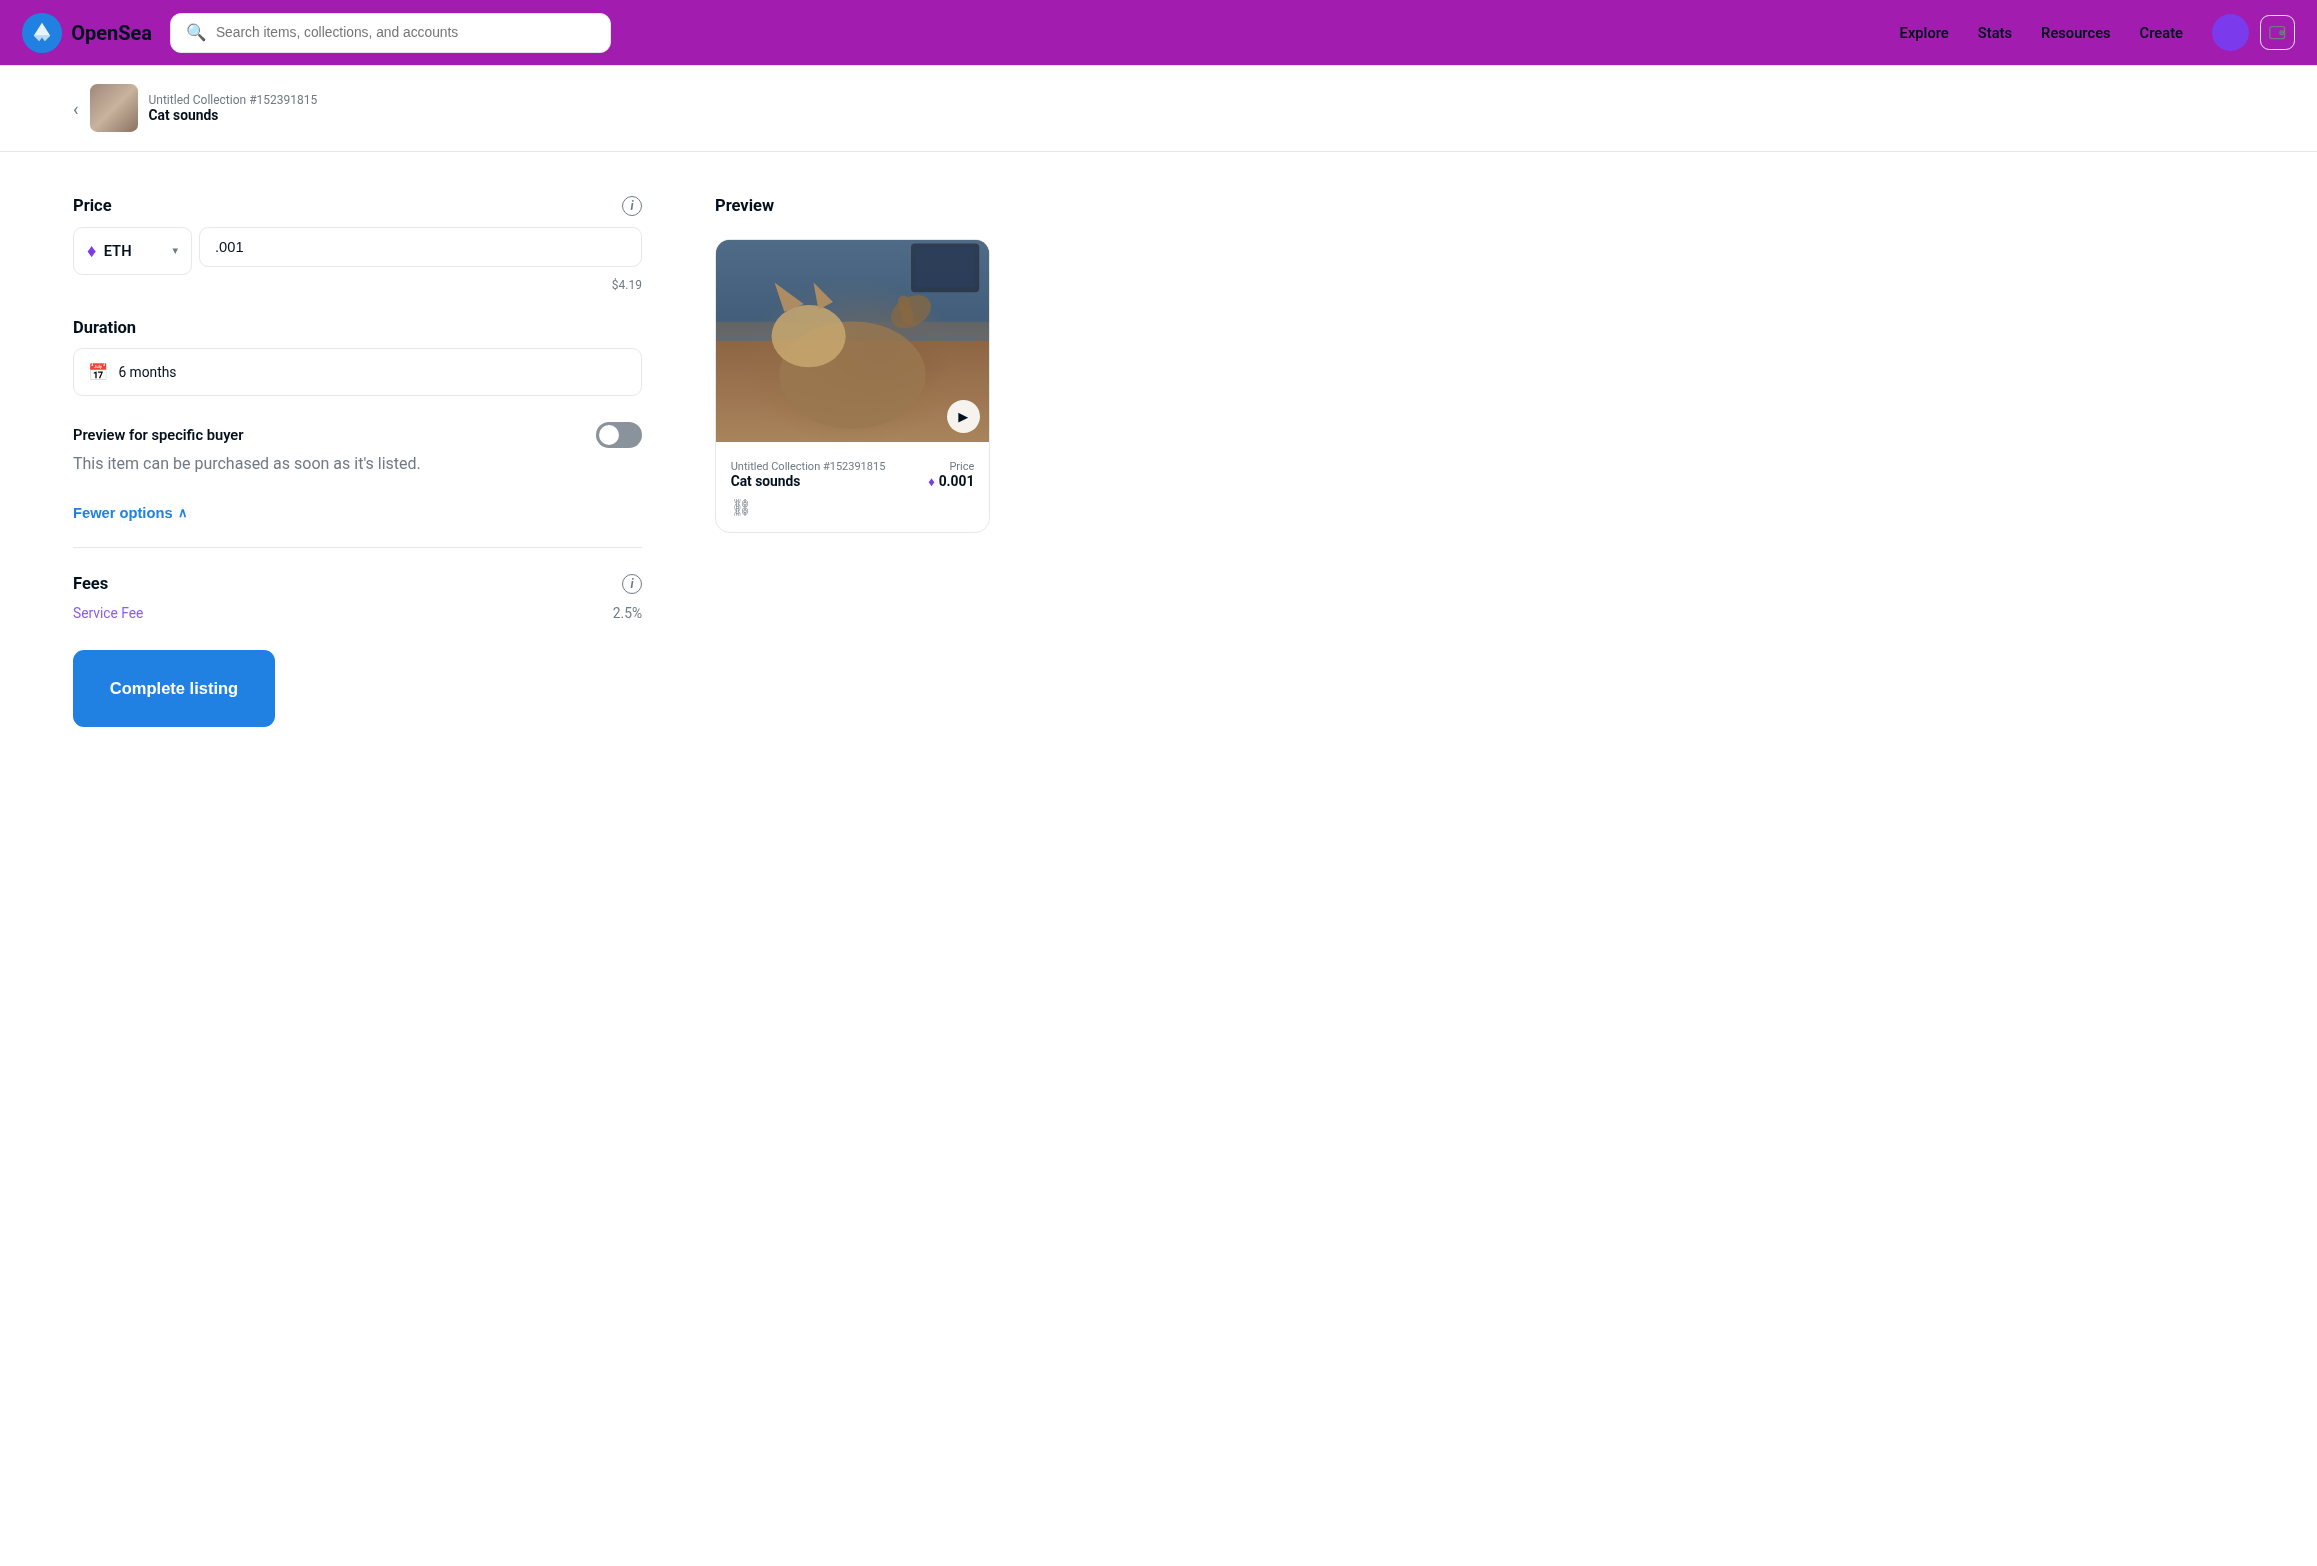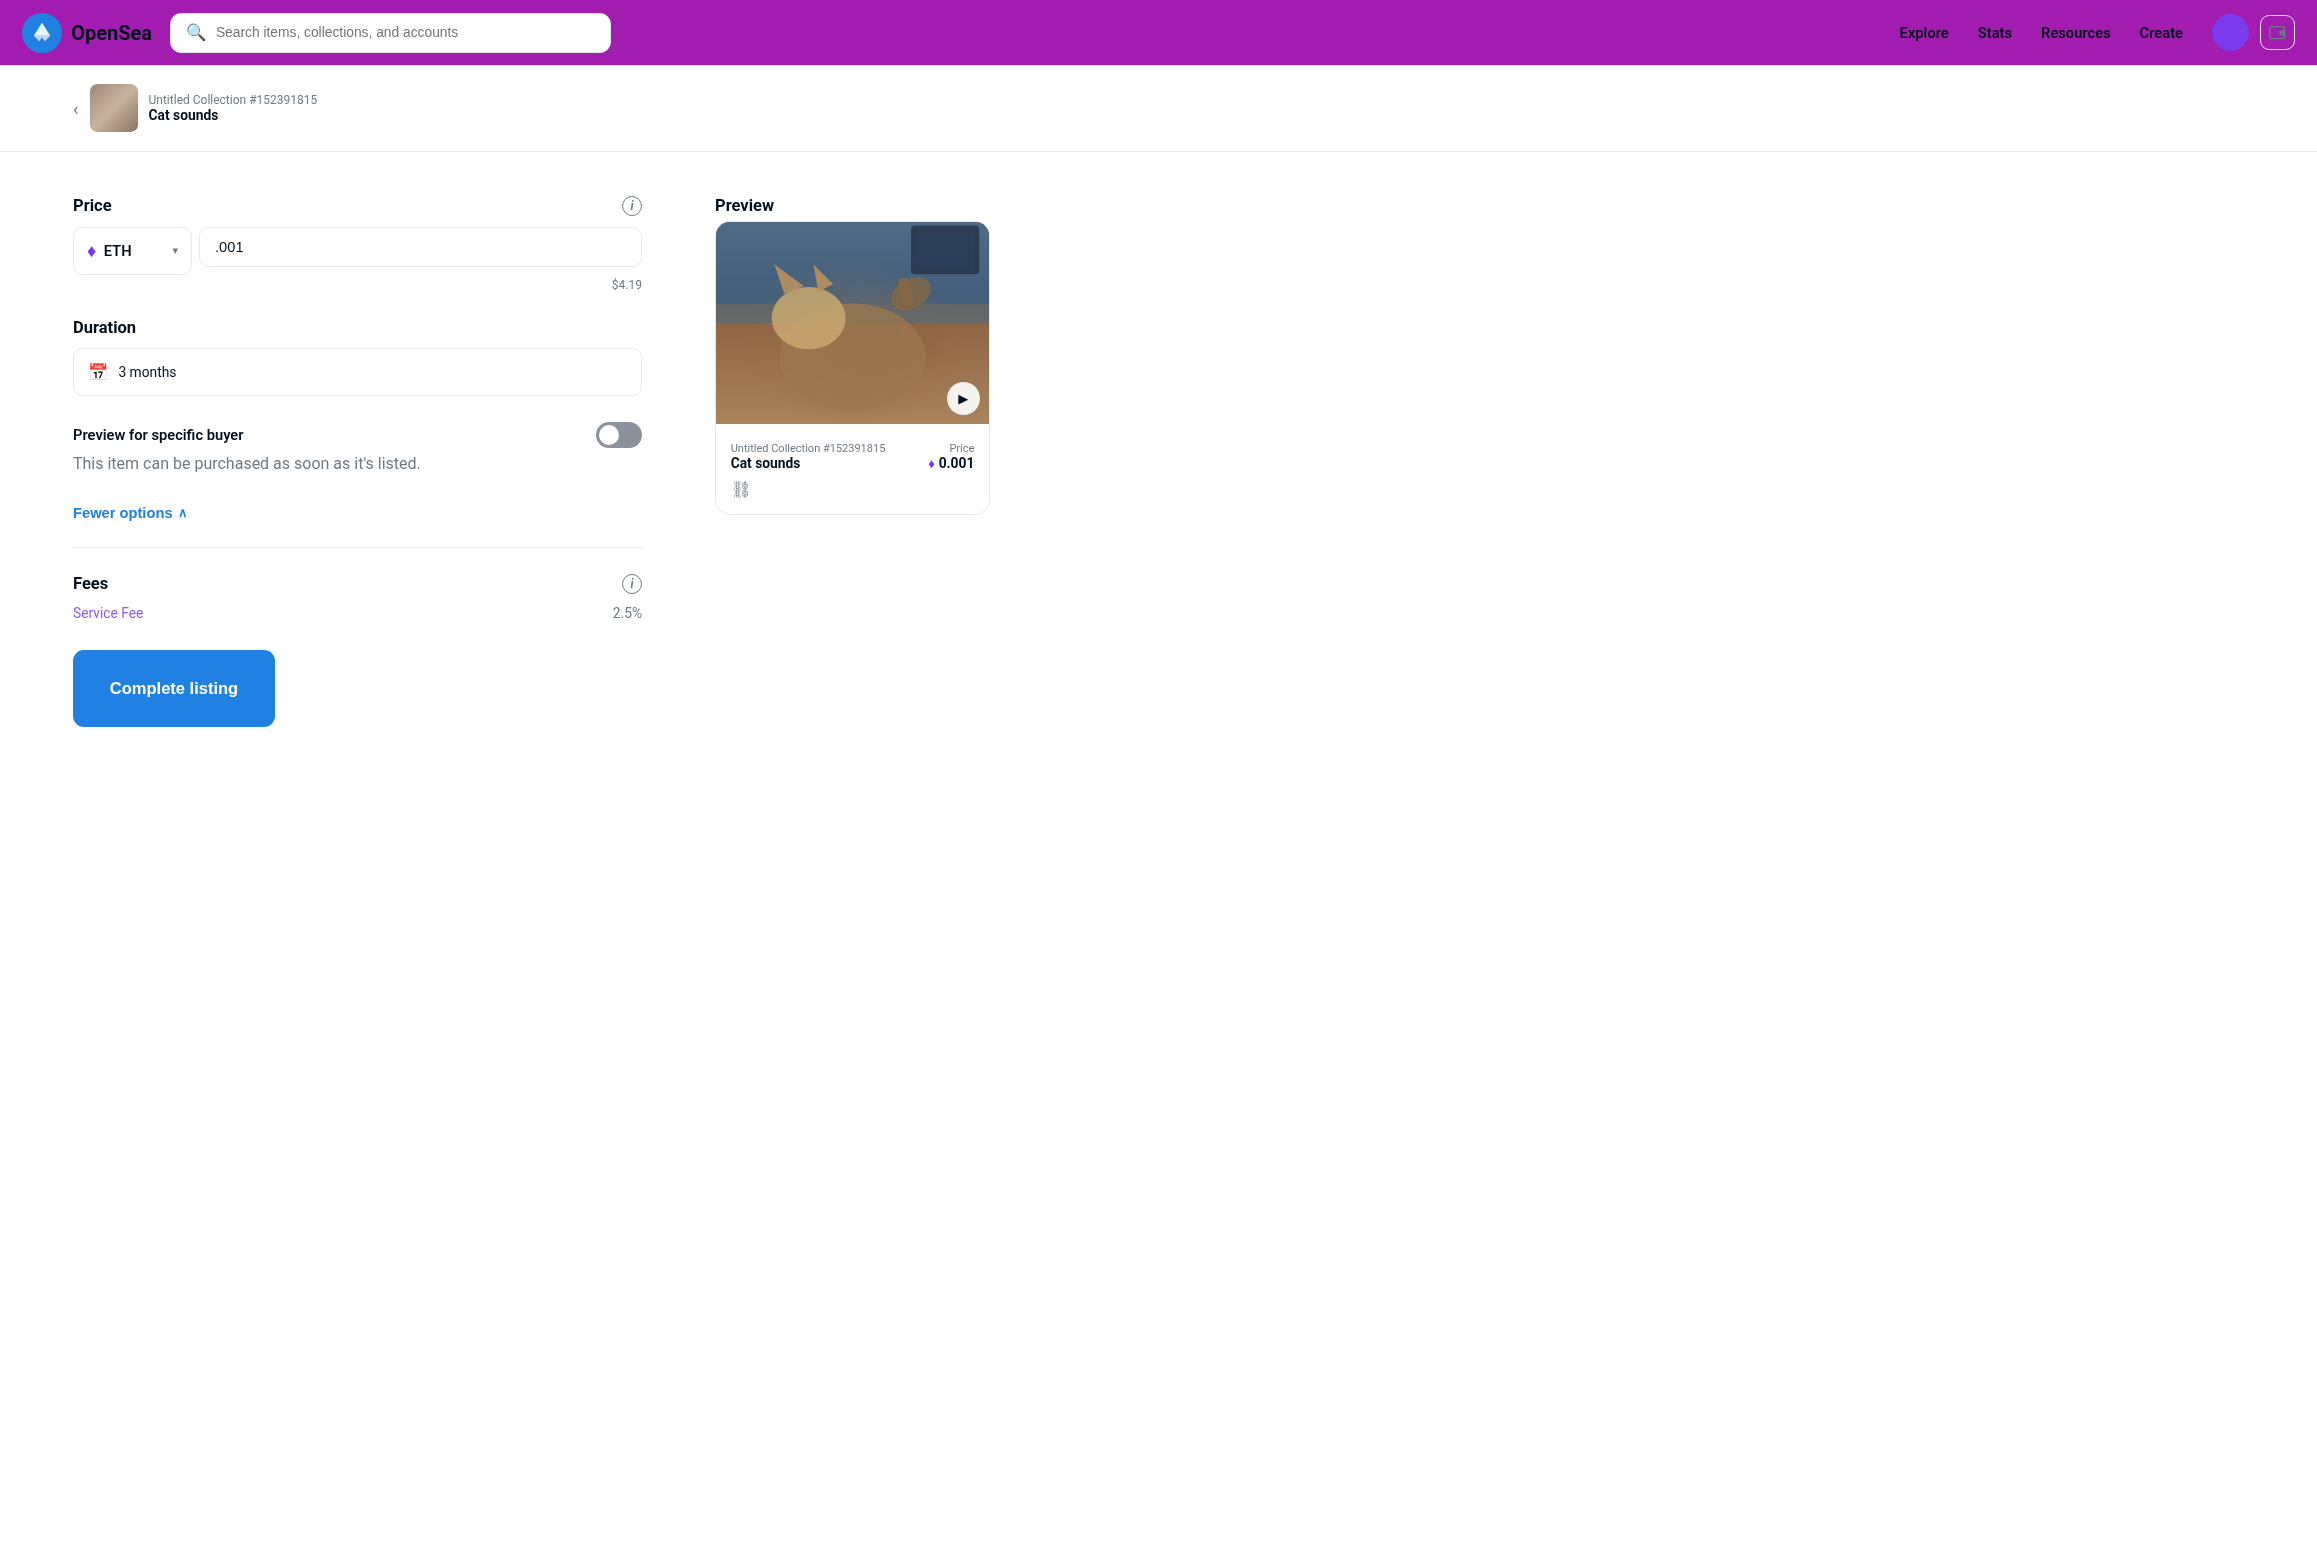--- a/index.html
+++ b/index.html
@@ -110,21 +110,21 @@
 
     
     .complete-btn {
       margin-top: 29px;
       background: #2081e2; color: #fff; border: none; border-radius: 11px;
       padding: 29px 33px; font-size: 16.5px; font-weight: 700; cursor: pointer;
       width: 202px;
     }
 
     
-    .preview-label { font-size: 16.5px; font-weight: 700; margin-bottom: 6px; }
+    .preview-label { font-size: 16.5px; font-weight: 700; margin-bottom: 24px; }
     .preview-card {
       border: 0.9px solid #e5e8eb; border-radius: 14.7px; overflow: hidden;
       width: 275px; padding-bottom: 14.7px;
     }
     .preview-image-wrap { position: relative; width: 100%; height: 202px; background: #f8f3ee; }
     .preview-image {
       width: 100%; height: 100%;
       background: linear-gradient(160deg, #c8a87a 0%, #a07048 30%, #7a5030 50%, #4a3020 70%, #2a1810 90%);
       position: relative; overflow: hidden;
     }
@@ -220,21 +220,21 @@
     </div>
     <div class="price-usd">$4.19</div>
 
     
     <div class="section-duration">
       <div class="section-label-row">
         <span class="section-label">Duration</span>
       </div>
       <div class="duration-input-row">
         <span class="calendar-icon">📅</span>
-        <span class="duration-value">3 months</span>
+        <span class="duration-value">6 months</span>
       </div>
     </div>
 
     
     <div class="reserve-section">
       <div class="reserve-row">
         <span class="reserve-label">Preview for specific buyer</span>
         <div class="toggle">
           <div class="toggle-knob"></div>
         </div>

